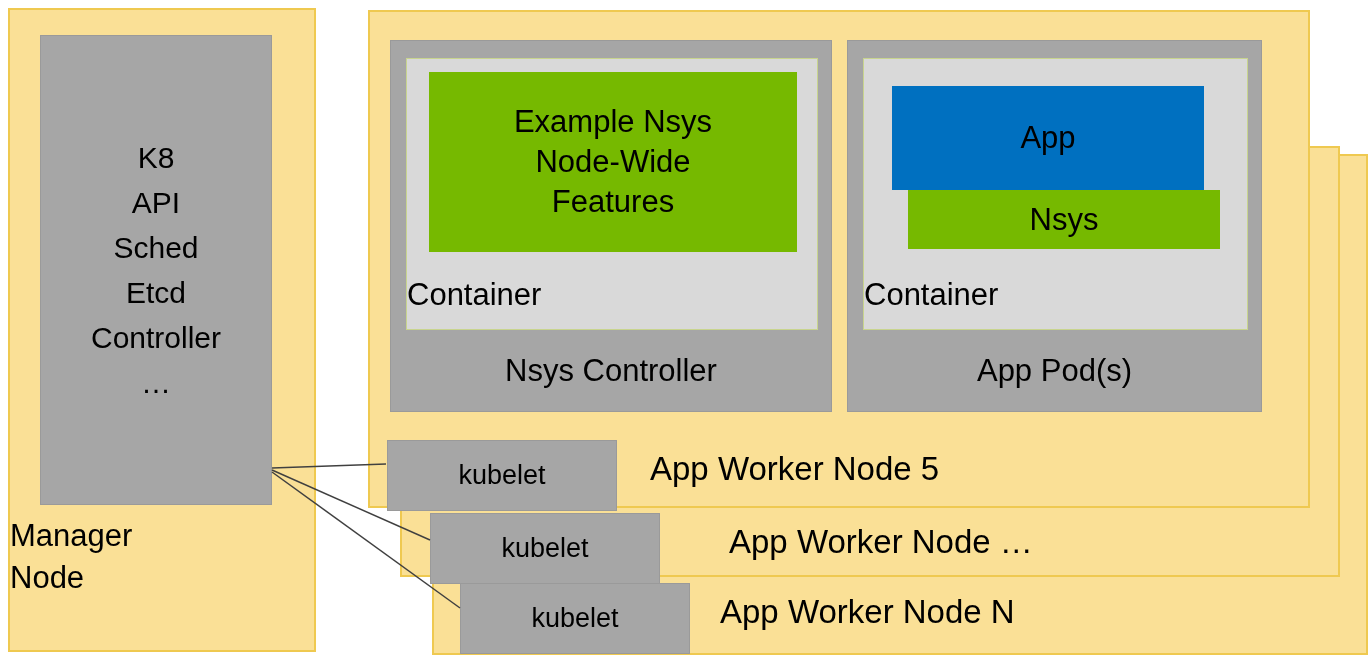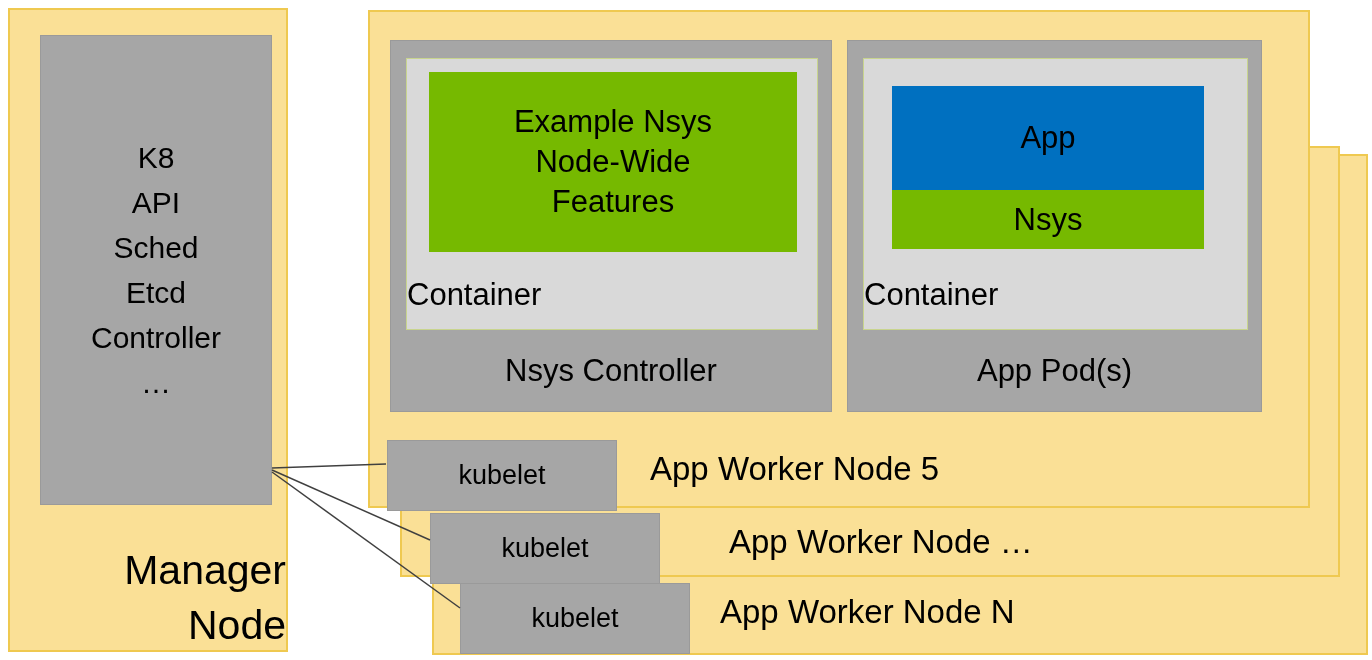--- a/index.html
+++ b/index.html
@@ -16,36 +16,36 @@
   }
   html,body{margin:0;padding:0;background:#ffffff;}
   body{font-family:"Liberation Sans", sans-serif;color:var(--text);}
   .canvas{position:relative;width:1372px;height:660px;overflow:hidden;background:#ffffff;}
 
   .node{position:absolute;background:var(--node_fill);border:2px solid var(--node_border);box-sizing:border-box;}
   .node-0{left:368px;top:10px;width:942px;height:498px;z-index:3;}
   .node-1{left:400px;top:146px;width:940px;height:431px;z-index:2;}
   .node-2{left:432px;top:154px;width:936px;height:501px;z-index:1;}
 
-  .manager{position:absolute;left:8px;top:8px;width:280px;height:644px;background:var(--node_fill);border:2px solid var(--node_border);box-sizing:border-box;z-index:4;}
+  .manager{position:absolute;left:8px;top:8px;width:308px;height:644px;background:var(--node_fill);border:2px solid var(--node_border);box-sizing:border-box;z-index:4;}
   .control-plane{position:absolute;left:30px;top:25px;width:232px;height:470px;background:var(--gray);border:1px solid var(--gray_border);box-sizing:border-box;
     display:flex;align-items:center;justify-content:center;text-align:center;font-size:30px;line-height:1.5;white-space:pre-line;}
-  .manager-label{position:absolute;left:0;right:0;top:533px;text-align:right;font-size:41px;line-height:1.35;white-space:pre-line;}
+  .manager-label{position:absolute;left:0;right:0;top:505px;text-align:left;font-size:31px;line-height:1.35;white-space:pre-line;}
 
   .pod{position:absolute;background:var(--gray);border:1px solid var(--gray_border);box-sizing:border-box;}
   .pod-nsys{left:20px;top:28px;width:442px;height:372px;padding-left:29px;}
   .pod-app{left:477px;top:28px;width:415px;height:372px;}
   .container-box{position:absolute;background:var(--light_gray);border:1px solid var(--light_gray_border);box-sizing:border-box;}
   .container-nsys{left:15px;top:17px;width:412px;height:272px;}
   .container-app{left:15px;top:17px;width:385px;height:272px;}
   .feature-box{position:absolute;left:22px;top:13px;width:368px;height:180px;background:var(--green);
     display:flex;align-items:center;justify-content:center;text-align:center;font-size:31px;line-height:1.3;white-space:pre-line;}
   .app-box{position:absolute;left:28px;top:27px;width:312px;height:104px;background:var(--blue);
     display:flex;align-items:center;justify-content:center;font-size:31px;}
-  .nsys-box{position:absolute;left:28px;top:131px;width:312px;height:59px;background:var(--green);
+  .nsys-box{position:absolute;left:44px;top:131px;width:312px;height:59px;background:var(--green);
     display:flex;align-items:center;justify-content:center;font-size:31px;}
   .container-label{position:absolute;left:0;right:0;bottom:16px;text-align:left;font-size:31px;}
   .pod-label{position:absolute;left:0;right:0;bottom:22px;text-align:center;font-size:31px;margin-top:32px;}
 
   .kubelet{position:absolute;width:230px;height:71px;background:var(--gray);border:1px solid var(--gray_border);box-sizing:border-box;
     display:flex;align-items:center;justify-content:center;font-size:27px;}
   .kubelet-0{left:17px;top:428px;}
   .kubelet-1{left:28px;top:365px;}
   .kubelet-2{left:26px;top:427px;}
   .node-label{position:absolute;height:57px;display:flex;align-items:center;font-size:33px;}

